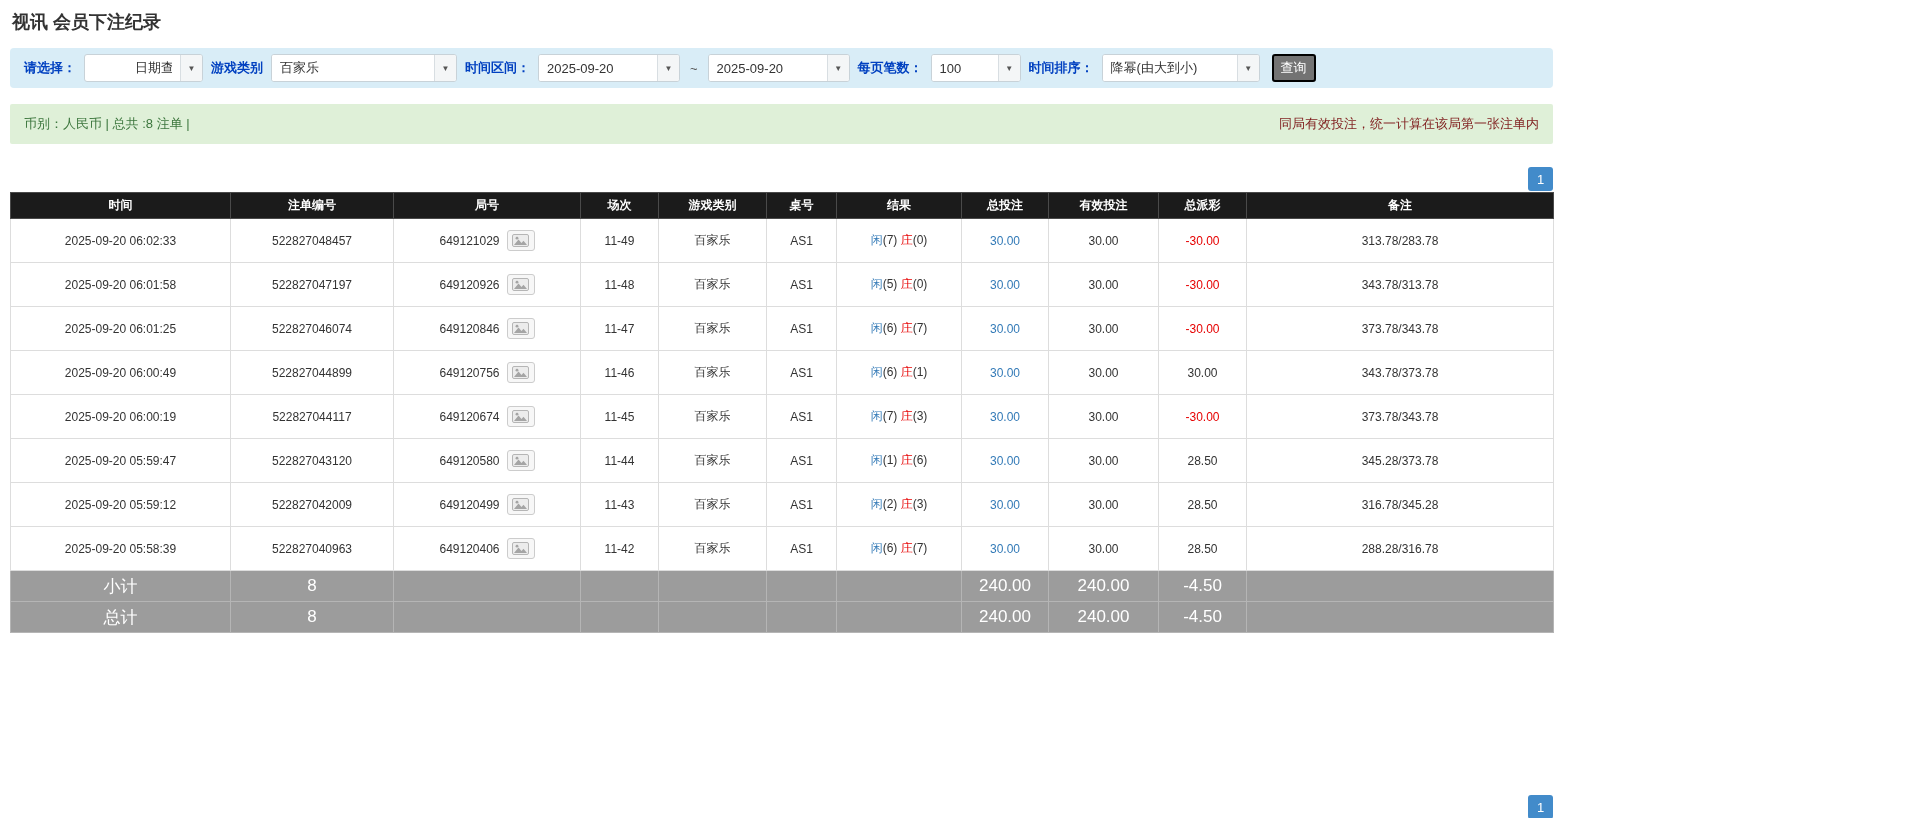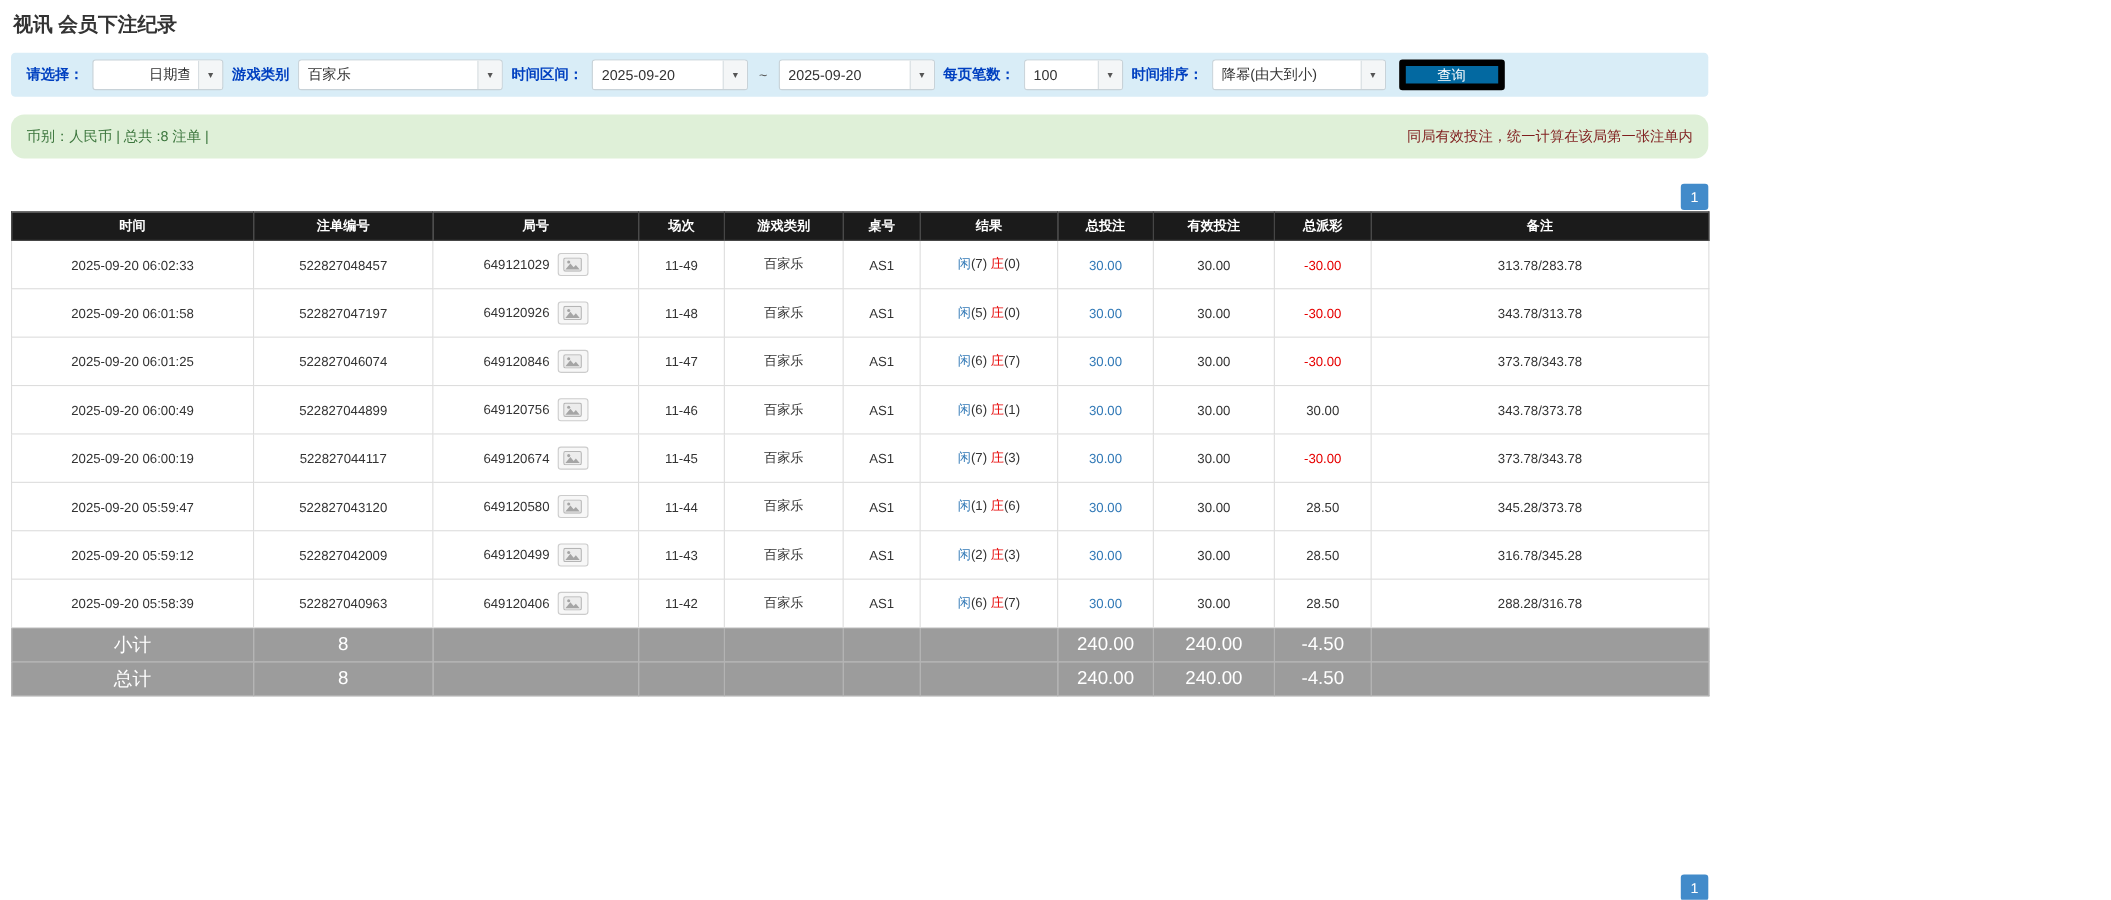--- a/index.html
+++ b/index.html
@@ -40,30 +40,30 @@
     width: 22px; flex: 0 0 22px; background: #f4f6f7; border-left: 1px solid #d8dee2;
     display: flex; align-items: center; justify-content: center;
     color: #555; font-size: 8px; cursor: pointer;
   }
   .w-select { width: 119px; padding-left: 42px; }
   .w-game   { width: 186px; }
   .w-date   { width: 142px; }
   .w-size   { width: 90px;  }
   .w-sort   { width: 158px; }
   .search-btn {
-    height: 28px; padding: 0 29px; margin-left: 4px;
-    background: #0369a1; border: 6px solid #000000; border-radius: 3px;
+    height: 28px; padding: 0 7px; margin-left: 4px;
+    background: #737373; border: 2px solid #000000; border-radius: 3px;
     color: #fff; font-size: 13px; cursor: pointer;
     font-family: "Liberation Sans", "DejaVu Sans", sans-serif;
   }
 
   
   .summary-bar {
     width: 1543px; height: 40px; margin-top: 16px;
-    background: #dff0d8; border-radius: 12px;
+    background: #dff0d8; border-radius: 2px;
     display: flex; align-items: center; justify-content: space-between;
     padding: 0 14px; font-size: 13px;
   }
   .summary-left { color: #3c763d; }
   .summary-right { color: #7f1d1d; margin-left: 20px; }
 
   
   .pager { width: 1543px; display: flex; justify-content: flex-end; }
   .pager.top { margin-top: 23px; }
   .pager.bottom { margin-top: 162px; }

